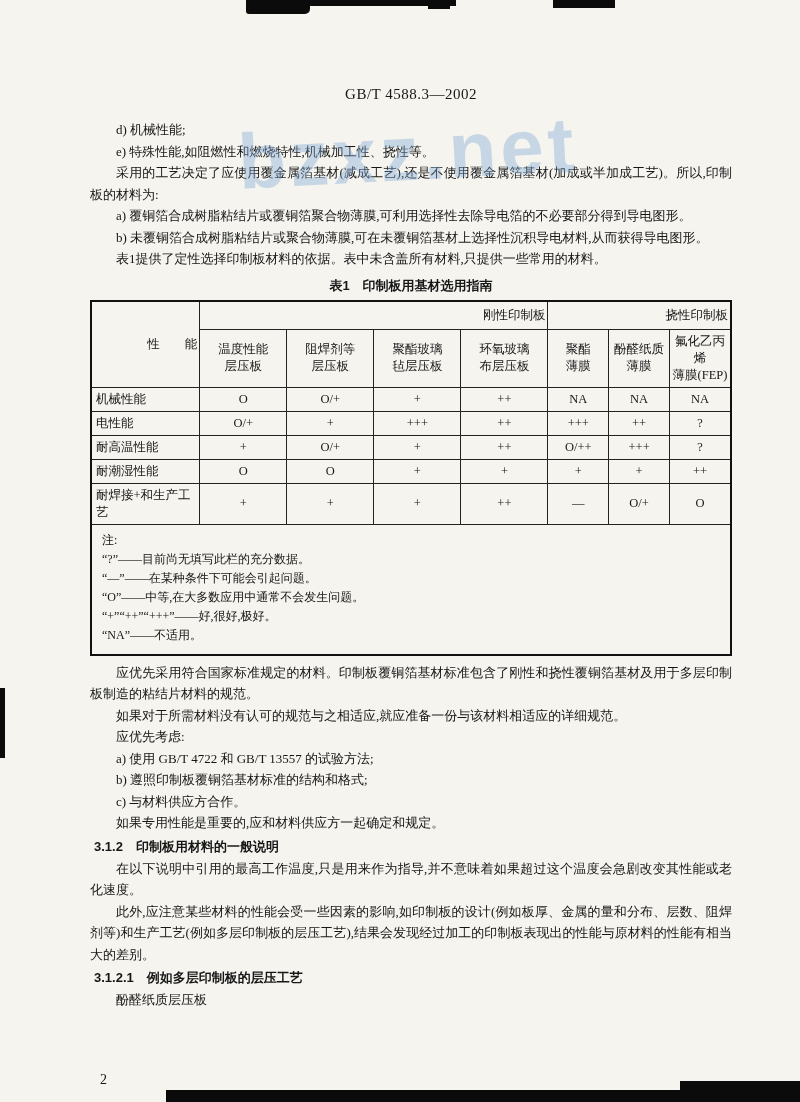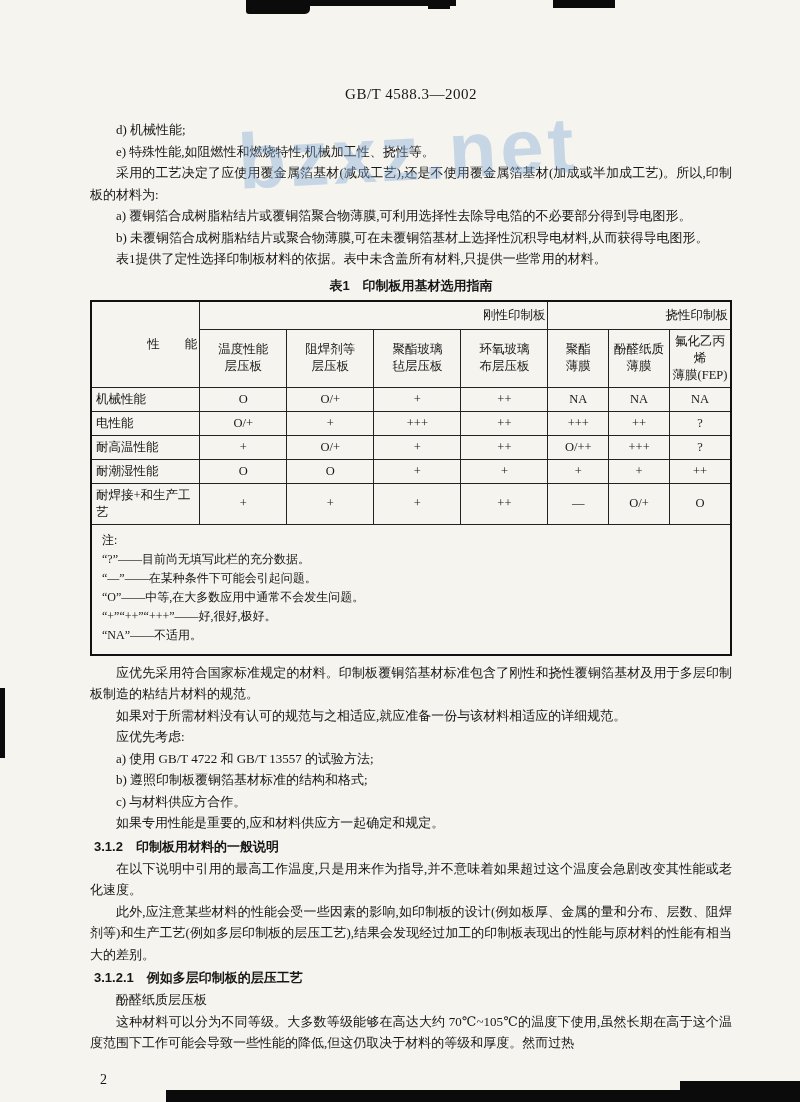--- a/index.html
+++ b/index.html
@@ -225,19 +225,18 @@
     <p class="t">应优先考虑:</p>
     <p class="t">a) 使用 GB/T 4722 和 GB/T 13557 的试验方法;</p>
     <p class="t">b) 遵照印制板覆铜箔基材标准的结构和格式;</p>
     <p class="t">c) 与材料供应方合作。</p>
     <p class="t">如果专用性能是重要的,应和材料供应方一起确定和规定。</p>
     <p class="h">3.1.2　印制板用材料的一般说明</p>
     <p class="t">在以下说明中引用的最高工作温度,只是用来作为指导,并不意味着如果超过这个温度会急剧改变其性能或老化速度。</p>
     <p class="t">此外,应注意某些材料的性能会受一些因素的影响,如印制板的设计(例如板厚、金属的量和分布、层数、阻焊剂等)和生产工艺(例如多层印制板的层压工艺),结果会发现经过加工的印制板表现出的性能与原材料的性能有相当大的差别。</p>
     <p class="h">3.1.2.1　例如多层印制板的层压工艺</p>
     <p class="t">酚醛纸质层压板</p>
-    <p class="t">这种材料可以分为不同等级。大多数等级能够在高达大约 70℃~105℃的温度下使用,虽然长期在高于这个温度范围下工作可能会导致一些性能的降低,但这仍取决于材料的等级和厚度。然而过热</p>
 
   </div>
 
   <div class="pagenum">2</div>
 
 </div>
 
 </body></html>

